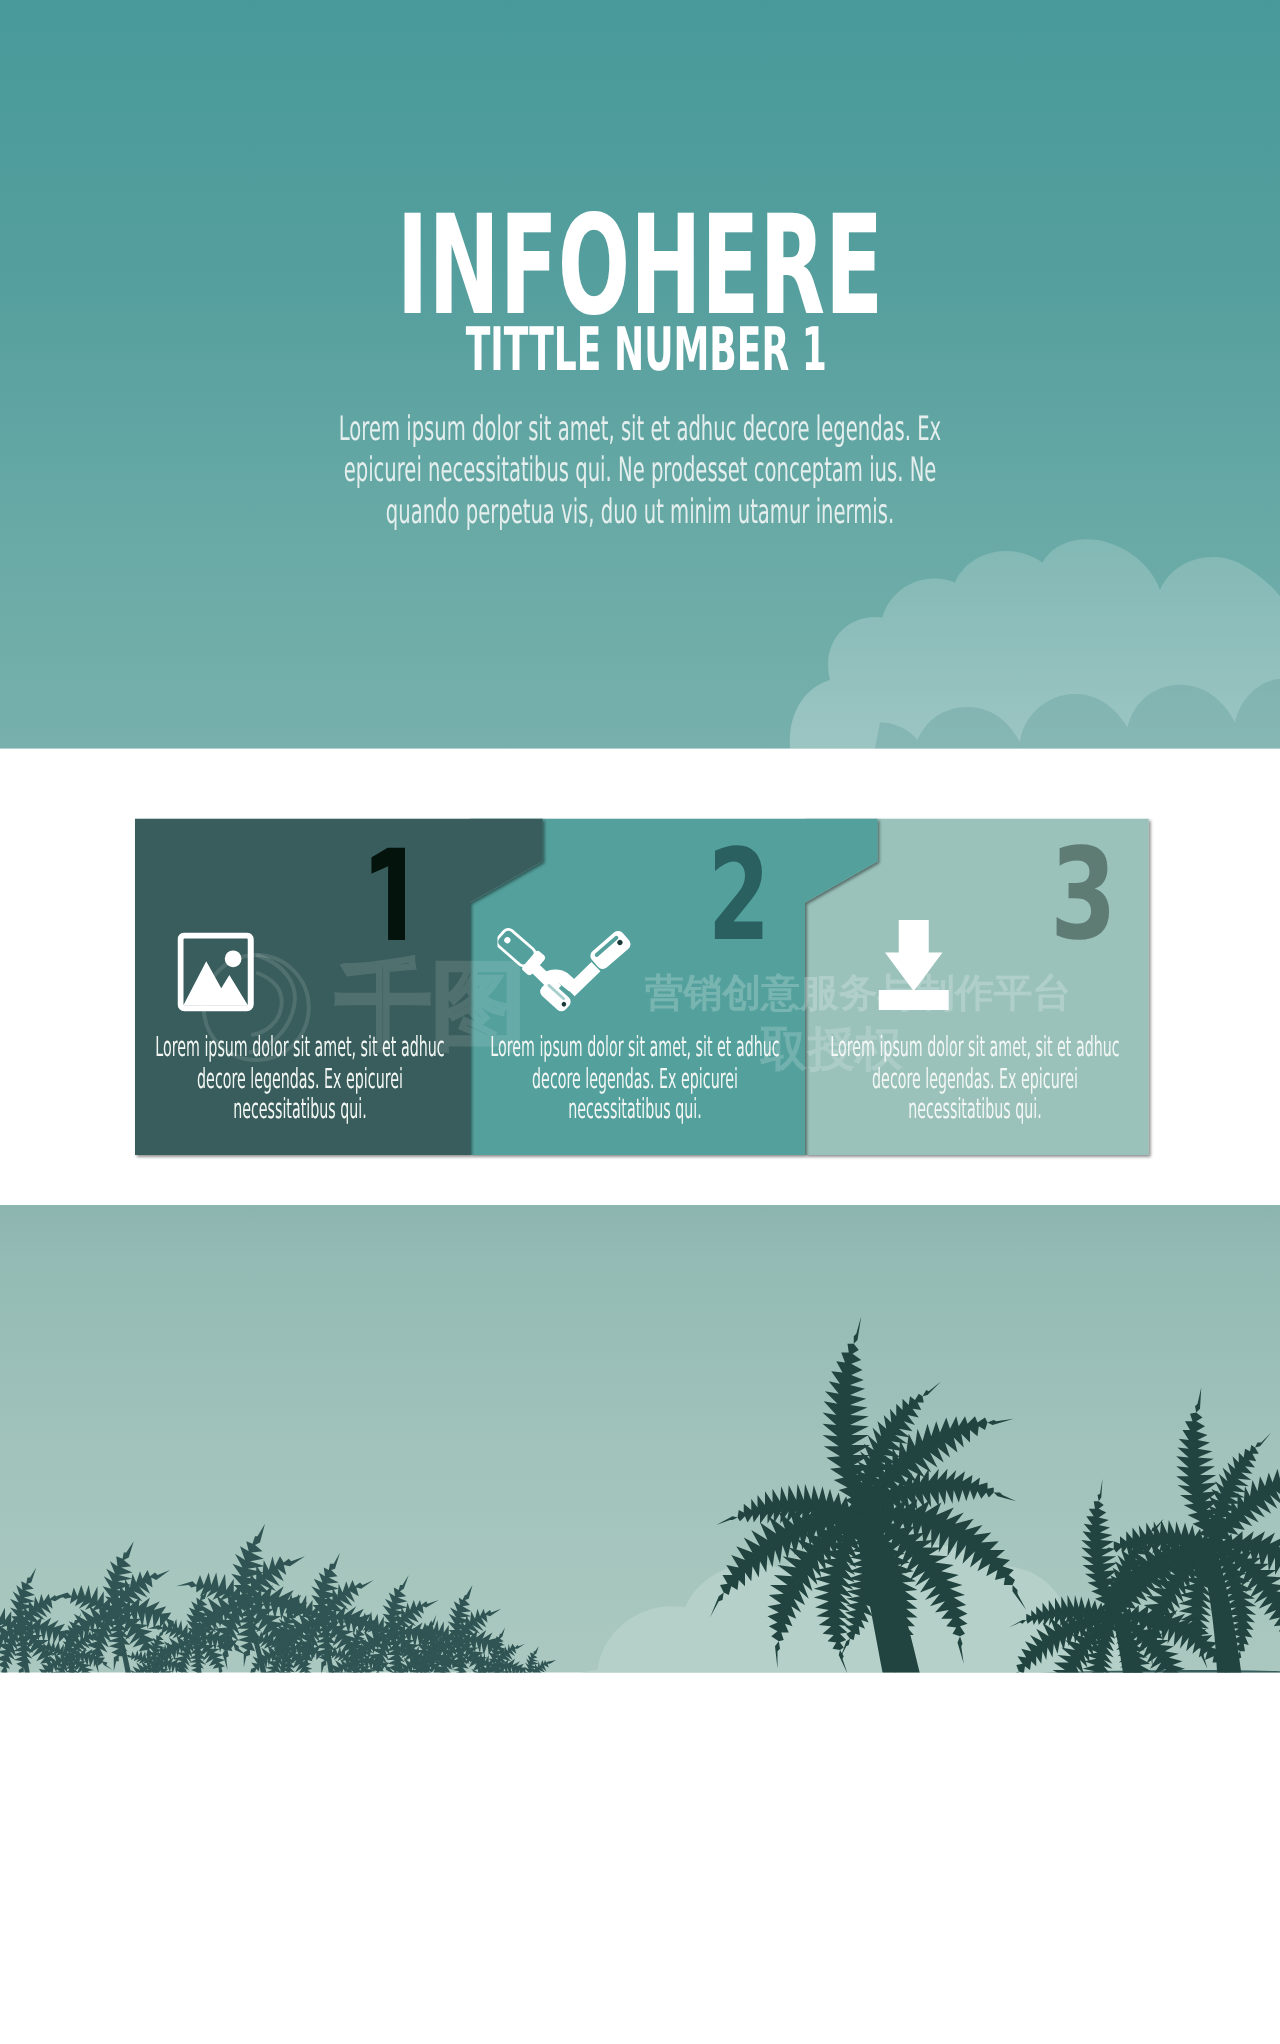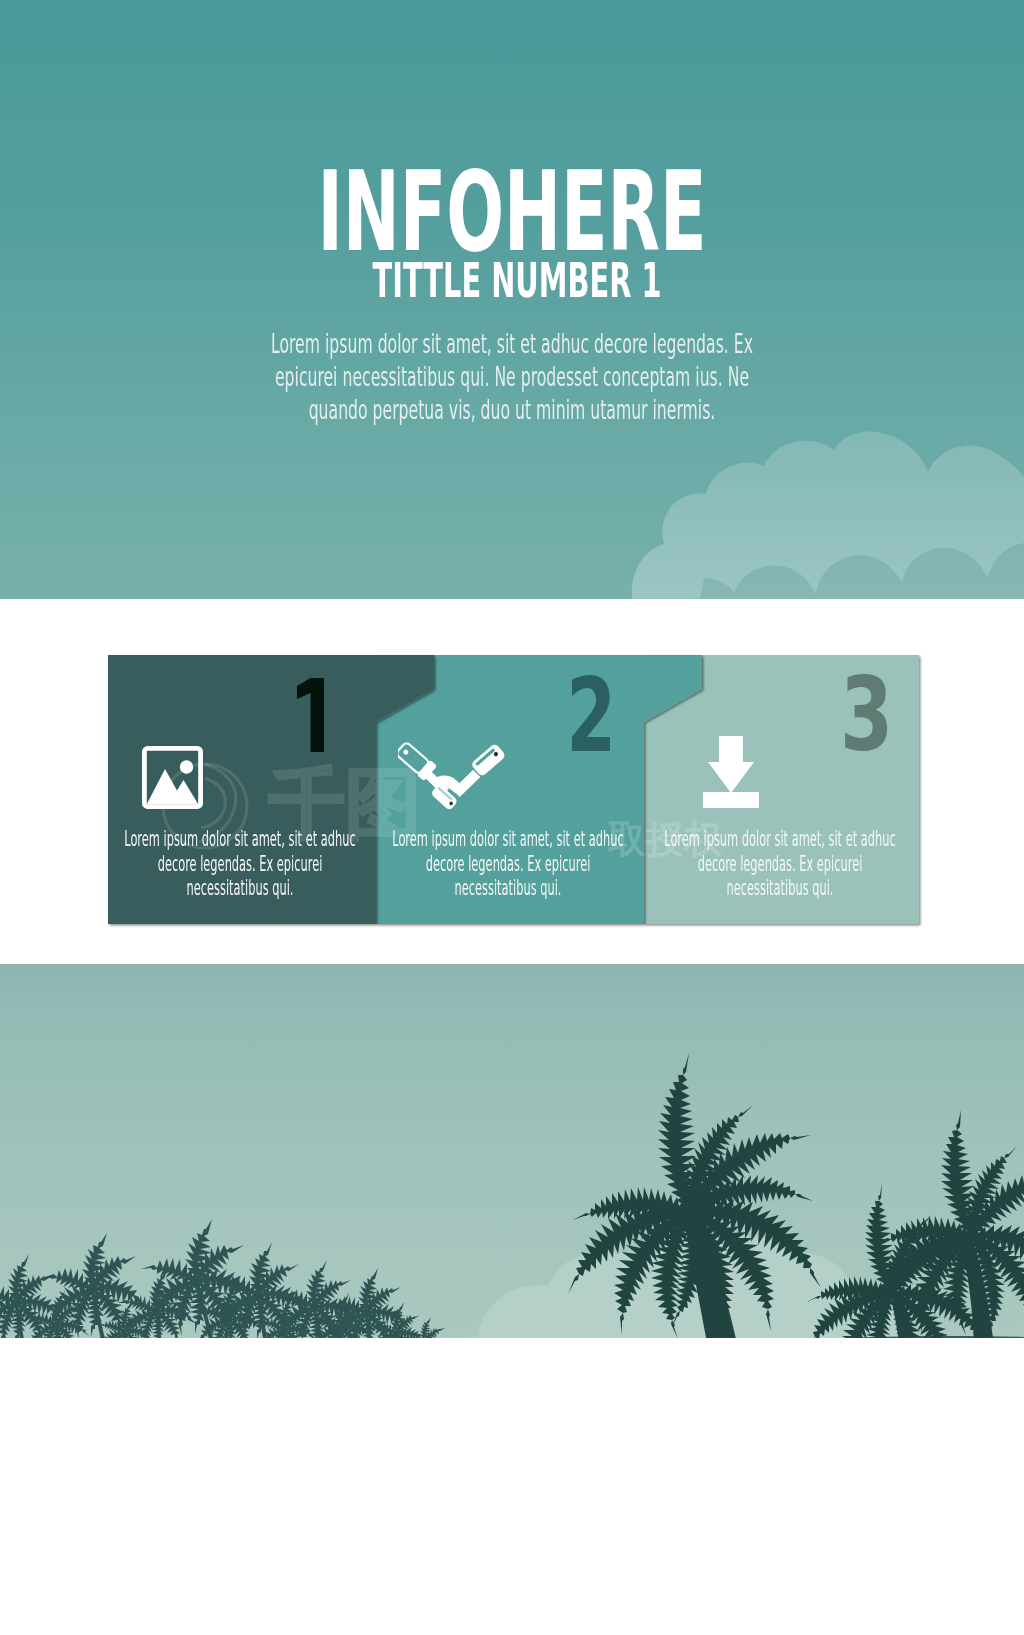--- a/index.html
+++ b/index.html
@@ -508,15 +508,16 @@
 
   <div class="wm">
     <svg class="wm-logo" width="290" height="130" viewBox="0 0 290 130">
       <g fill="none" stroke="#ffffff" stroke-opacity="0.12" stroke-width="3.2">
         <circle cx="46" cy="76" r="42"></circle>
         <path d="M46 34 C70 42 80 58 76 76 C72 94 58 108 40 112"></path>
         <path d="M46 48 C62 54 68 64 66 76 C64 88 54 96 42 98"></path>
       </g>
       <text class="wm-logo-text" x="110" y="100">千图</text>
     </svg>
+    <div class="wm-tag">营销创意服务与制作平台</div>
     <div class="wm-sec">取授权</div>
   </div>
 </div>
 
 </body></html>

